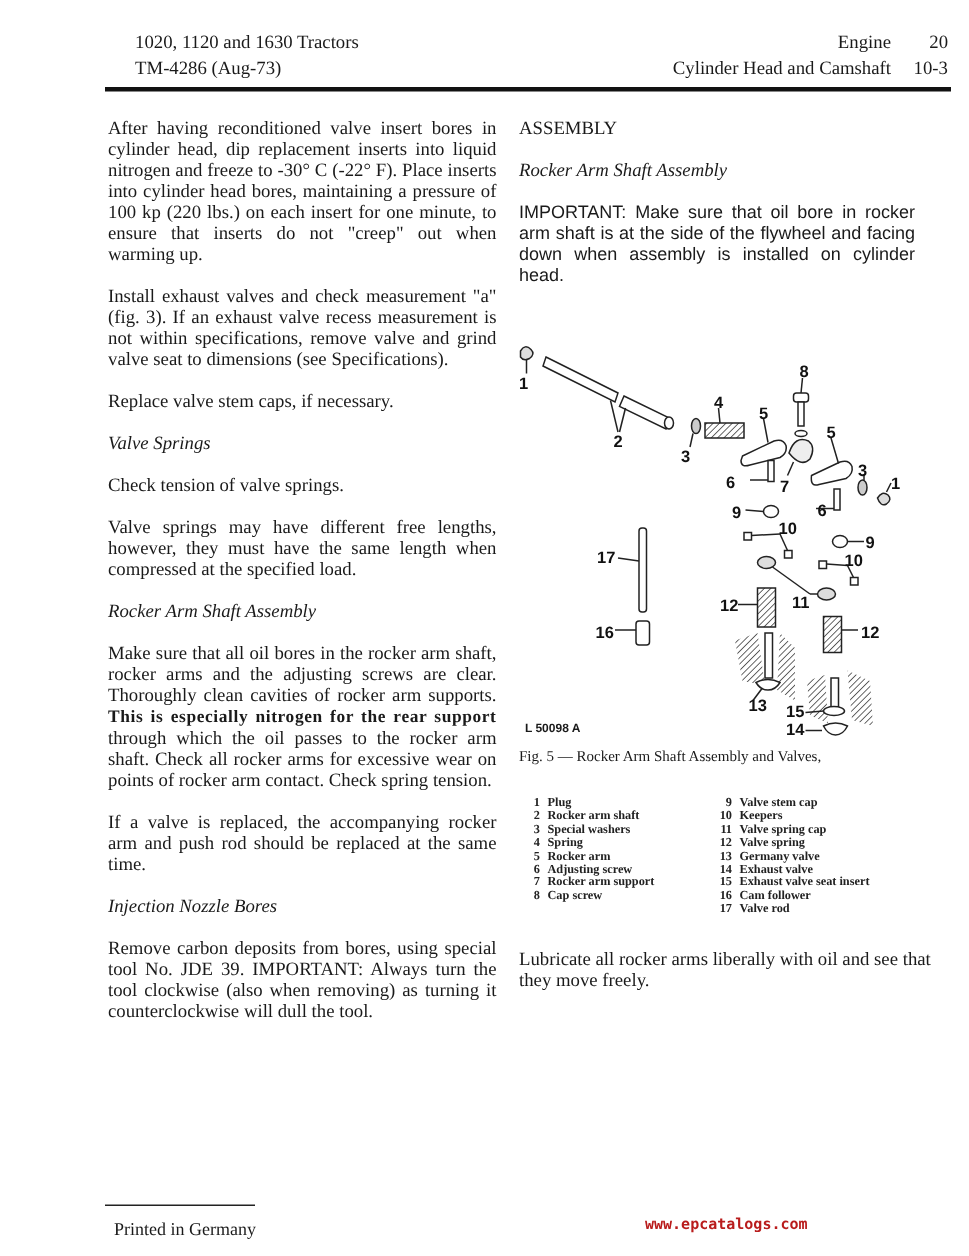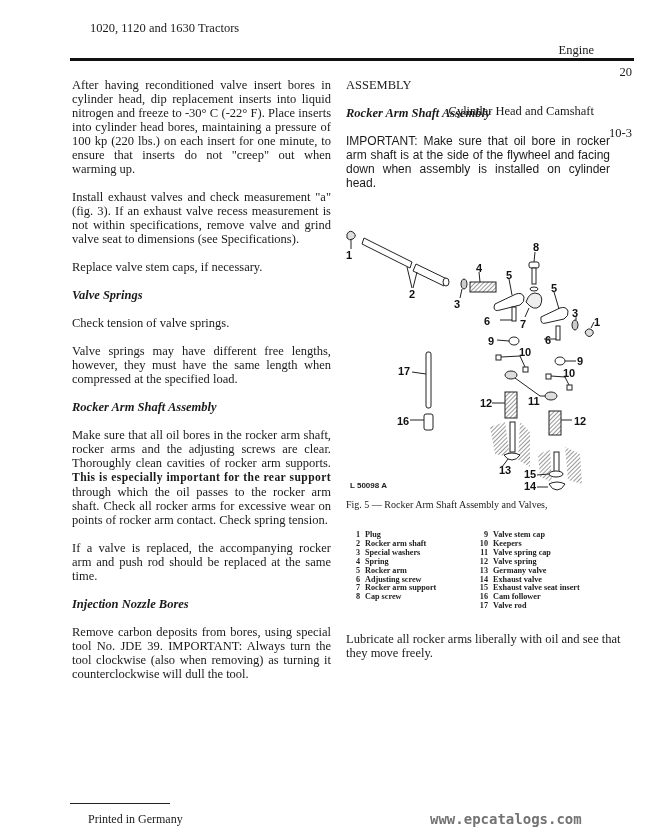--- a/index.html
+++ b/index.html
@@ -1,50 +1,51 @@
 <!DOCTYPE html>
 <html><head>
 <meta charset="utf-8">
 <style>
   html, body { margin: 0; padding: 0; background: #ffffff; }
   body { width: 646px; height: 837px; position: relative; overflow: hidden; font-family: "DejaVu Serif", "Liberation Serif", serif; color: #1a1a1a; }
   .serif { font-family: "Liberation Serif", "DejaVu Serif", serif; }
   .hdr { position: absolute; font-size: 12.5px; line-height: 17px; }
   .hdr-left { left: 90px; top: 20px; }
   .hdr-right { right: 14px; top: 20px; text-align: right; }
-  .hdr-right .row { display: flex; justify-content: flex-end; gap: 14px; align-items: center; }
-  .hdr-right .num { display: inline-block; width: 24px; text-align: right; margin-top: 44px; }
+  .hdr-right .row { display: flex; justify-content: flex-end; gap: 14px; }
+  .hdr-right .num { display: inline-block; width: 24px; text-align: right; }
   .rule { position: absolute; left: 70px; top: 58px; width: 564px; height: 3px; background: #111; }
   .col { position: absolute; font-size: 12.5px; line-height: 14px; text-align: justify; }
   .col-left { left: 72px; top: 78px; width: 259px; }
   .col-right { left: 346px; top: 78px; width: 264px; }
   .col p { margin: 0 0 14px 0; }
-  .col .ital { font-style: italic; font-weight: bold; }
+  .col .ital { font-style: italic; }
   .col .bold-small { font-size: 11.6px; letter-spacing: 0.4px; font-weight: bold; }
   .important { font-family: "Liberation Sans", "DejaVu Sans", sans-serif; font-size: 12px; line-height: 14px; }
   .important b { font-weight: normal; }
   .figure { position: absolute; left: 340px; top: 222px; width: 300px; height: 270px; }
   .caption { position: absolute; left: 346px; top: 498px; font-size: 10px; line-height: 14px; }
   .caption .l2 { padding-left: 56px; }
   .legend { position: absolute; top: 531px; font-size: 8.2px; line-height: 8.9px; font-weight: bold; color: #222; }
   .legend-left { left: 346px; }
   .legend-right { left: 474px; }
   .legend .item { display: flex; }
   .legend .n { display: inline-block; width: 14px; text-align: right; margin-right: 5px; }
   .closing { position: absolute; left: 346px; top: 632px; width: 290px; font-size: 12.5px; line-height: 14px; }
   .foot-rule { position: absolute; left: 70px; top: 803px; width: 100px; height: 1px; background: #222; }
-  .footer-left { position: absolute; left: 88px; top: 812px; font-size: 12px; }
-  .footer-right { position: absolute; left: 430px; top: 811px; font-family: "DejaVu Sans Mono", "Liberation Mono", monospace; font-size: 14px; font-weight: bold; color: #737373; }
+  .footer-left { position: absolute; left: 76px; top: 812px; font-size: 12px; }
+  .footer-right { position: absolute; left: 430px; top: 811px; font-family: "DejaVu Sans Mono", "Liberation Mono", monospace; font-size: 10px; font-weight: bold; color: #b91c1c; }
   .fig-id { position: absolute; left: 350px; top: 481px; font-family: "Liberation Sans", "DejaVu Sans", sans-serif; font-size: 8px; font-weight: bold; }
 </style>
 </head>
 <body>
 
 <div class="hdr hdr-left serif">
   <div>1020, 1120 and 1630 Tractors</div>
+  <div>TM-4286 (Aug-73)</div>
 </div>
 <div class="hdr hdr-right serif">
   <div class="row">
     <span>Engine</span>
     <span class="num">20</span>
   </div>
   <div class="row">
     <span>Cylinder Head and Camshaft</span>
     <span class="num">10-3</span>
   </div>
@@ -54,21 +55,21 @@
 <div class="col col-left serif">
   <p>After having reconditioned valve insert bores in cylinder head, dip replacement inserts into liquid nitrogen and freeze to -30° C (-22° F). Place inserts into cylinder head bores, maintaining a pressure of 100 kp (220 lbs.) on each insert for one minute, to ensure that inserts do not "creep" out when warming up.</p>
   <p>Install exhaust valves and check measurement "a" (fig. 3). If an exhaust valve recess measurement is not within specifications, remove valve and grind valve seat to dimensions (see Specifications).</p>
   <p>Replace valve stem caps, if necessary.</p>
   <p class="ital">Valve Springs</p>
   <p>Check tension of valve springs.</p>
   <p>Valve springs may have different free lengths, however, they must have the same length when compressed at the specified load.</p>
   <p class="ital">Rocker Arm Shaft Assembly</p>
   <p>
     <span>Make sure that all oil bores in the rocker arm shaft, rocker arms and the adjusting screws are clear. Thoroughly clean cavities of rocker arm supports.</span>
-    <span class="bold-small">This is especially important for the rear support</span>
+    <span class="bold-small">This is especially nitrogen for the rear support</span>
     <span>through which the oil passes to the rocker arm shaft. Check all rocker arms for excessive wear on points of rocker arm contact. Check spring tension.</span>
   </p>
   <p>If a valve is replaced, the accompanying rocker arm and push rod should be replaced at the same time.</p>
   <p class="ital">Injection Nozzle Bores</p>
   <p>Remove carbon deposits from bores, using special tool No. JDE 39. IMPORTANT: Always turn the tool clockwise (also when removing) as turning it counterclockwise will dull the tool.</p>
 </div>
 
 <div class="col col-right serif">
   <p>ASSEMBLY</p>
   <p class="ital">Rocker Arm Shaft Assembly</p>

